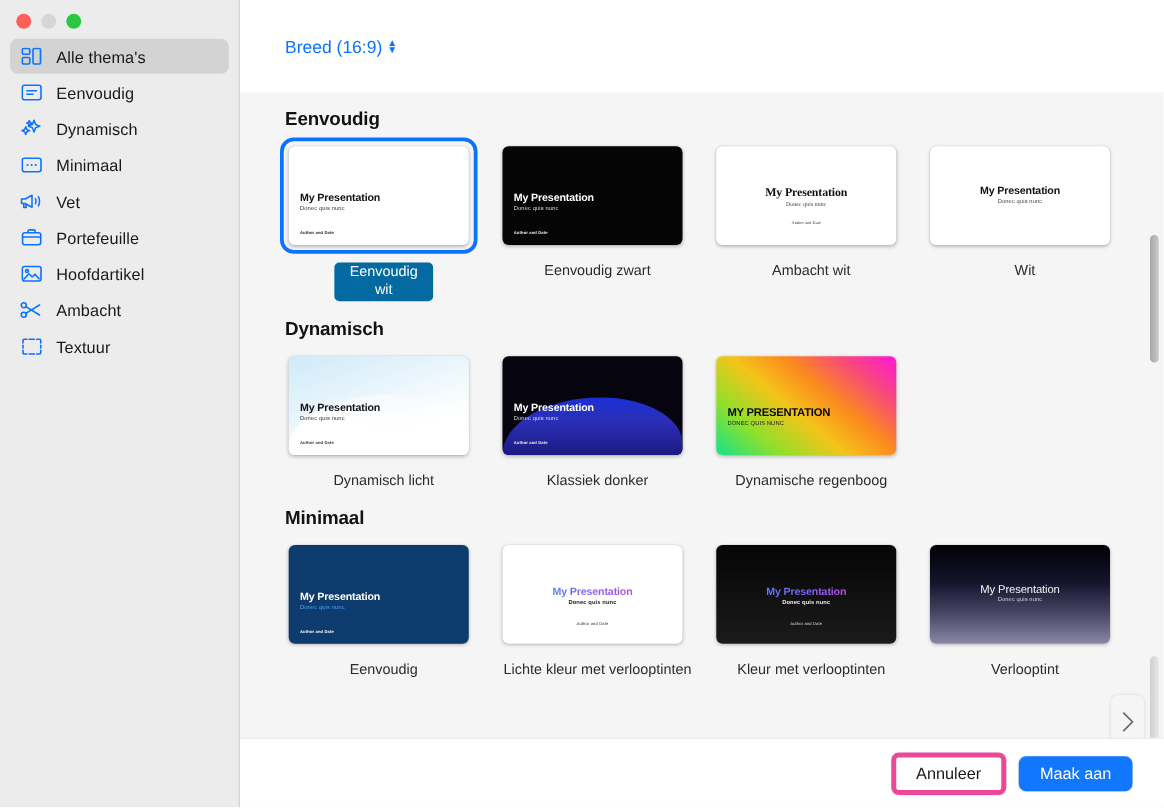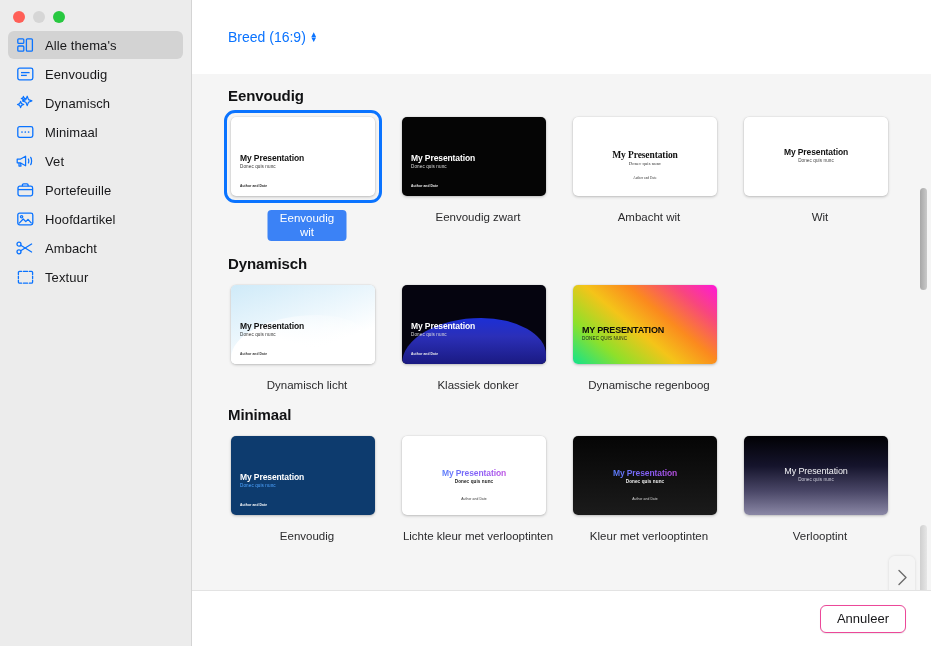--- a/index.html
+++ b/index.html
@@ -218,21 +218,21 @@
   }
 
   .theme-name {
     margin-top: 7px;
     font-size: 11.5px;
     color: #2b2b2d;
     text-align: center;
     line-height: 14px;
   }
   .theme-cell.selected .theme-name {
-    background: #3b82f6;
+    background: #0369a1;
     color: #ffffff;
     border-radius: 4px;
     display: inline-block;
     padding: 1px 7px 2px 7px;
     margin-left: 50%;
     transform: translateX(-50%);
   }
   .name-wrap { text-align: center; }
 
   
@@ -324,21 +324,21 @@
   .btn {
     font-size: 13px;
     border-radius: 6px;
     padding: 5px 16px 6px 16px;
     cursor: default;
     white-space: nowrap;
   }
   .btn-secondary {
     background: #ffffff;
     color: #18181a;
-    border: 1px solid #ec4899;
+    border: 4px solid #ec4899;
     box-shadow: 0 0.5px 1px rgba(0,0,0,0.08);
   }
   .btn-primary {
     background: #1177ff;
     color: #ffffff;
     border: 1px solid #1177ff;
     box-shadow: 0 0.5px 1px rgba(0,0,0,0.12);
   }
 </style>
 </head>
@@ -665,16 +665,17 @@
           <path d="M2 1.5 L9 8.5 L2 15.5"></path>
         </svg>
       </div>
 
       <div id="v-scroll"></div>
       <div id="v-scroll-2"></div>
     </div>
 
     <div id="footer">
       <div class="btn btn-secondary">Annuleer</div>
+      <div class="btn btn-primary">Maak aan</div>
     </div>
 
   </div>
 </div>
 
 </body></html>

